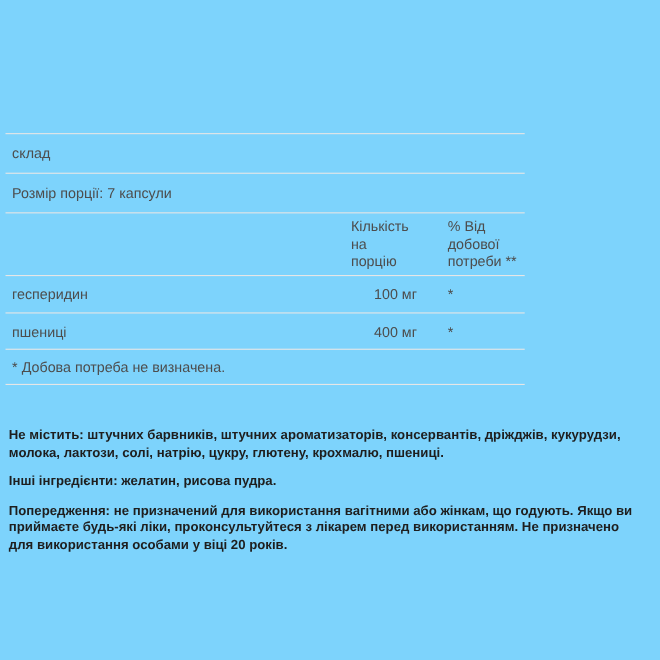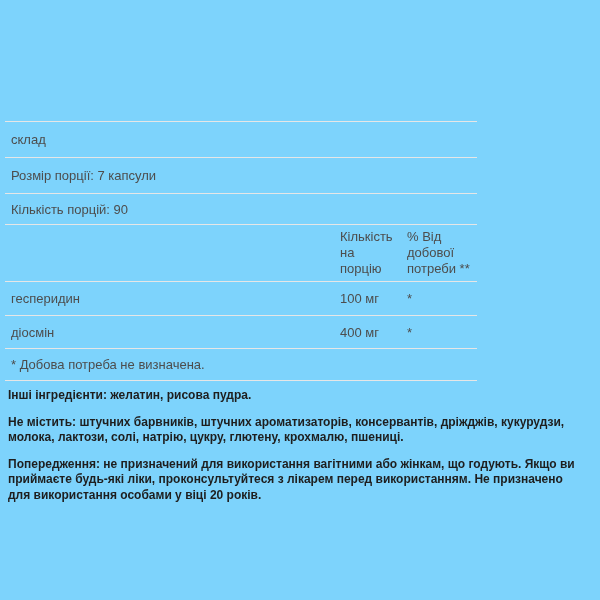--- a/index.html
+++ b/index.html
@@ -24,21 +24,21 @@
   }
   .t-row {
     display: flex;
     align-items: center;
     border-bottom: 1px solid #e6e6e6;
     padding: 0 6px;
   }
   .t-row.r-composition { height: 36px; }
   .t-row.r-serving     { height: 36px; }
   .t-row.r-count       { height: 31px; }
-  .t-row.r-header      { height: 57px; }
+  .t-row.r-header      { height: 57px; gap: 21px; }
   .t-row.r-data        { height: 34px; }
   .t-row.r-data2       { height: 33px; }
   .t-row.r-footnote    { height: 32px; justify-content: flex-end; }
 
   .col-name   { flex: 1 1 auto; }
   .col-amount { width: 67px; white-space: pre-line; }
   .col-dv     { width: 64px; white-space: pre-line; }
   .hdr-cell   { line-height: 16px; }
 
   
@@ -64,50 +64,47 @@
   <div class="facts-table">
 
     <div class="t-row r-composition">
       <span class="col-name">склад</span>
     </div>
 
     <div class="t-row r-serving">
       <span class="col-name">Розмір порції: 7 капсули</span>
     </div>
 
-    <div class="t-row r-count">
-      <span class="col-name">Кількість порцій: 90</span>
-    </div>
 
     <div class="t-row r-header">
       <span class="col-name"></span>
       <span class="col-amount hdr-cell">Кількість на
 порцію</span>
       <span class="col-dv hdr-cell">% Від
 добової
 потреби **</span>
     </div>
 
     <div class="t-row r-data">
       <span class="col-name">гесперидин</span>
       <span class="col-amount">100 мг</span>
       <span class="col-dv">*</span>
     </div>
 
     <div class="t-row r-data r-data2">
-      <span class="col-name">діосмін</span>
+      <span class="col-name">пшениці</span>
       <span class="col-amount">400 мг</span>
       <span class="col-dv">*</span>
     </div>
 
     <div class="t-row r-footnote">
       <span class="col-name">* Добова потреба не визначена.</span>
     </div>
 
   </div>
 
   <div class="details">
+    <p>Не містить: штучних барвників, штучних ароматизаторів, консервантів, дріжджів, кукурудзи, молока, лактози, солі, натрію, цукру, глютену, крохмалю, пшениці.</p>
     <p>Інші інгредієнти: желатин, рисова пудра.</p>
-    <p>Не містить: штучних барвників, штучних ароматизаторів, консервантів, дріжджів, кукурудзи, молока, лактози, солі, натрію, цукру, глютену, крохмалю, пшениці.</p>
     <p>Попередження: не призначений для використання вагітними або жінкам, що годують. Якщо ви приймаєте будь-які ліки, проконсультуйтеся з лікарем перед використанням. Не призначено для використання особами у віці 20 років.</p>
   </div>
 
 </div>
 
 </body></html>

